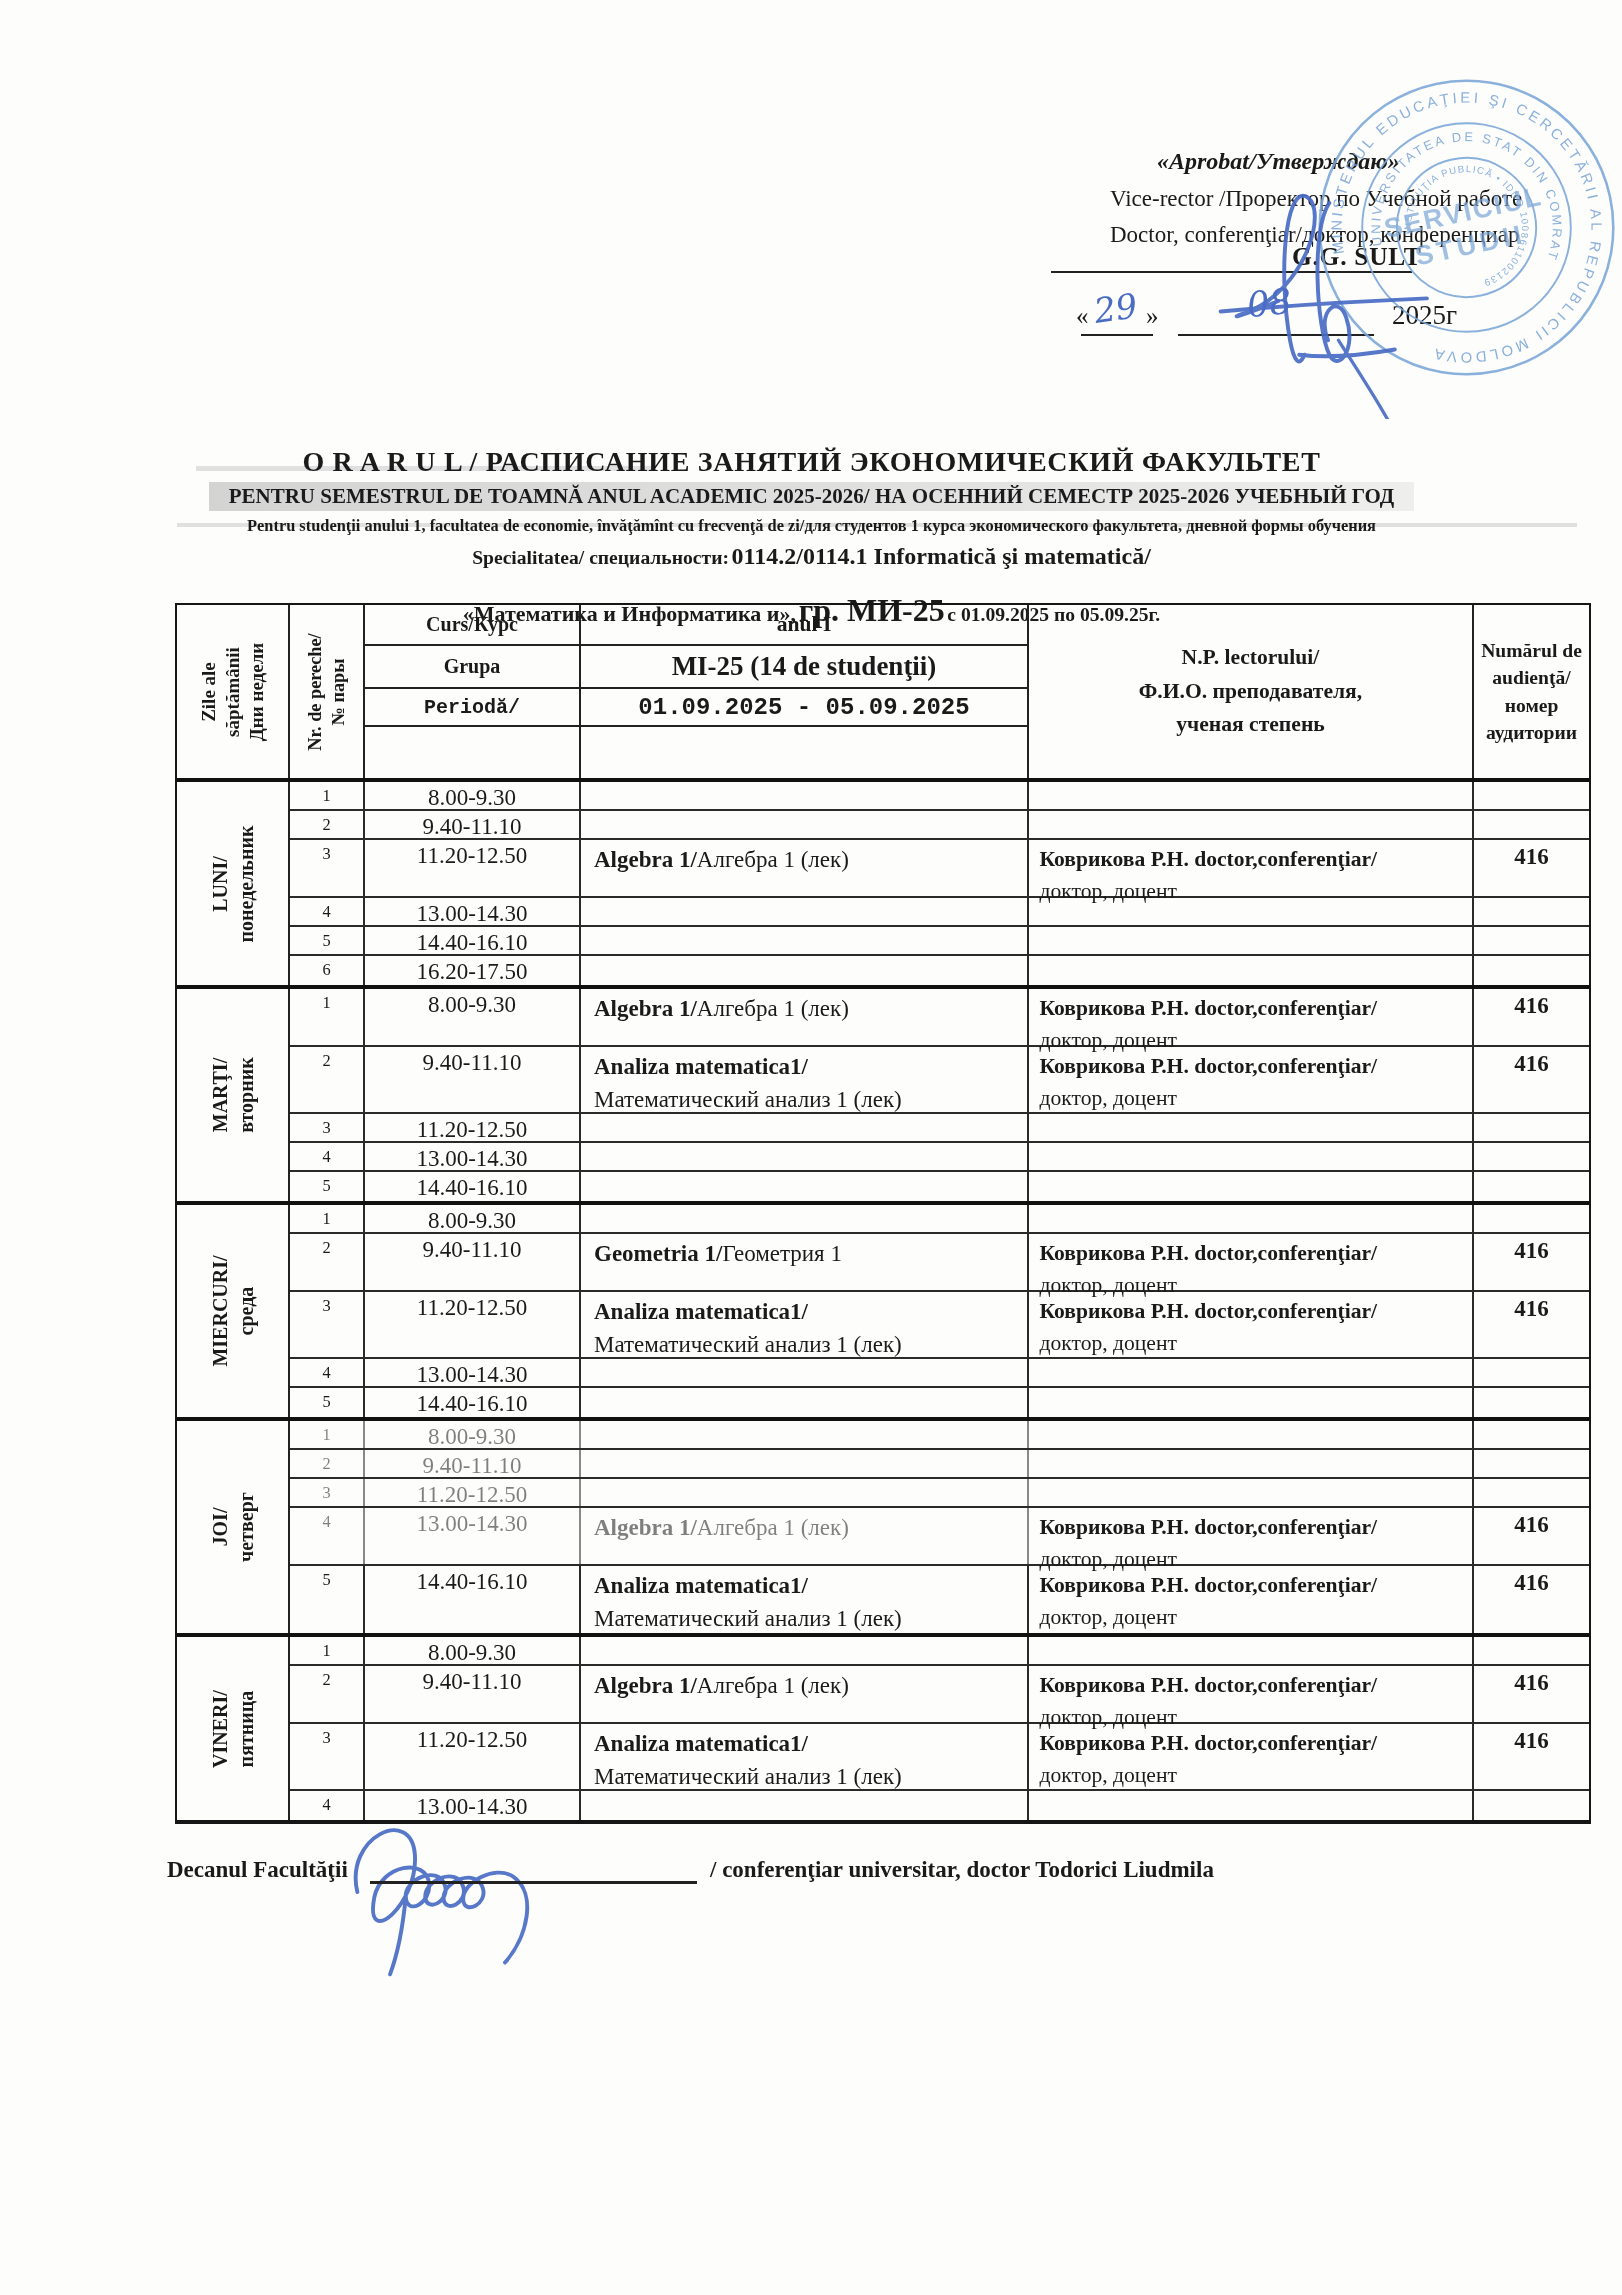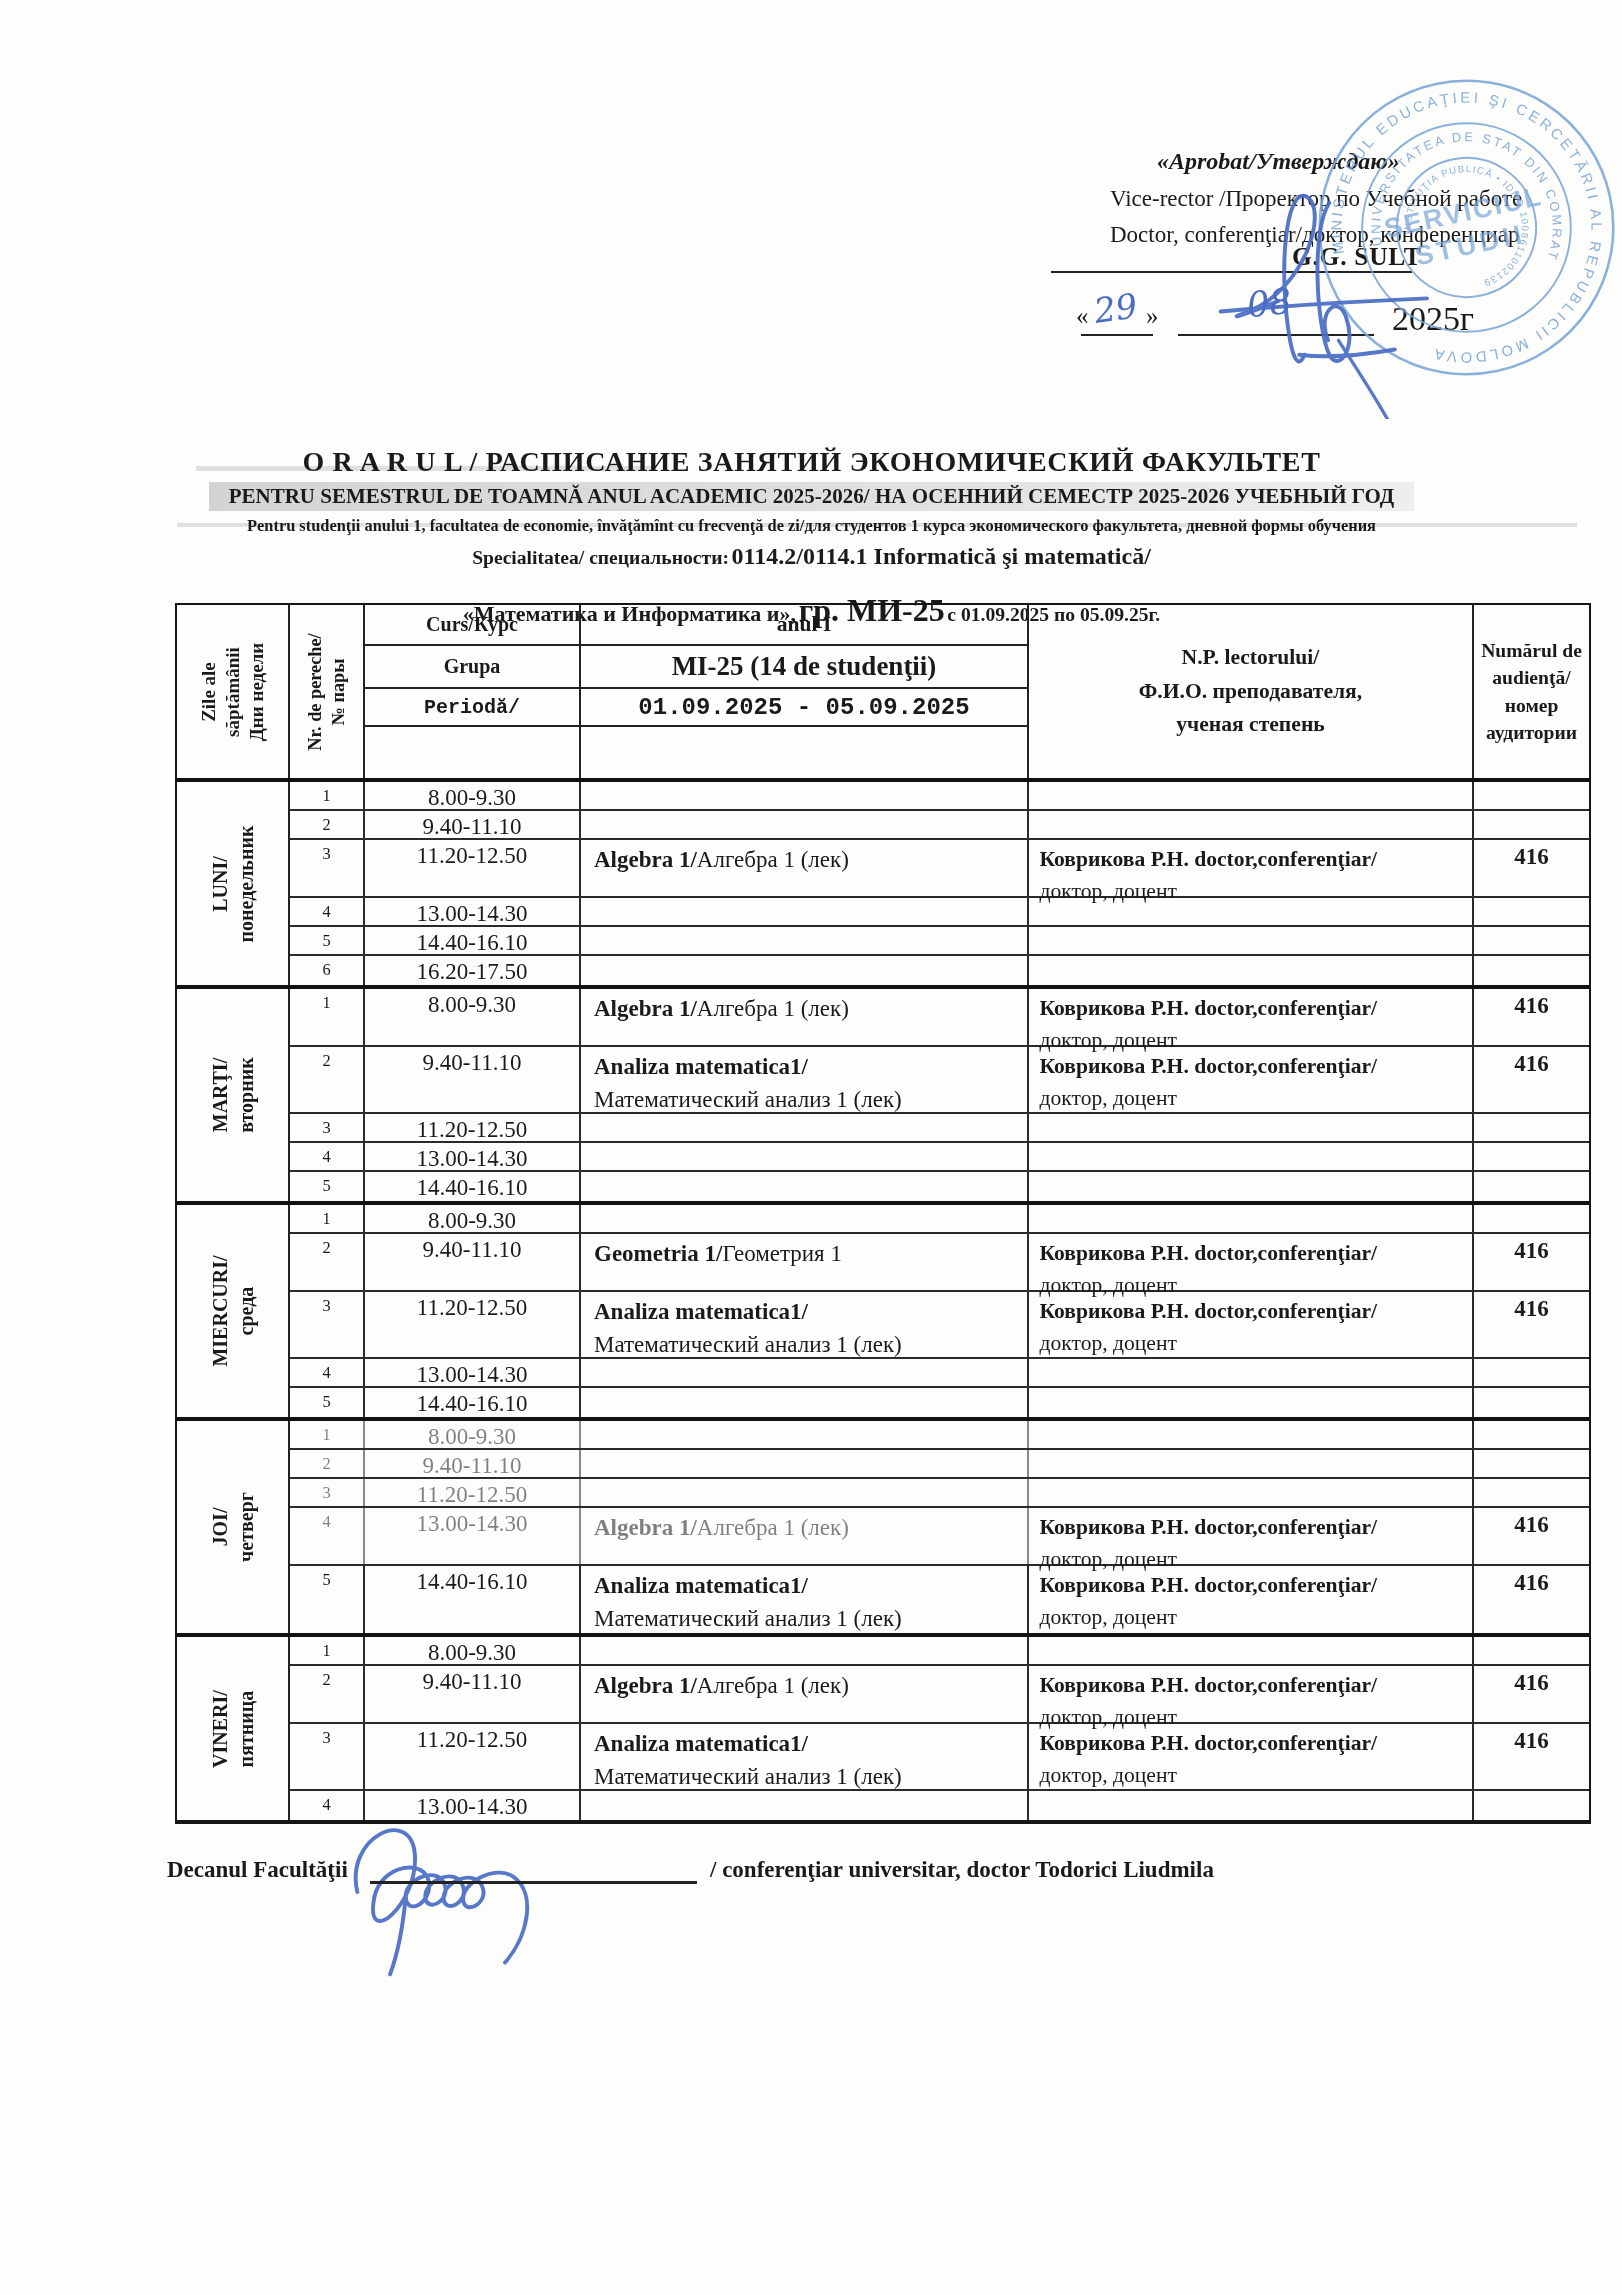--- a/index.html
+++ b/index.html
@@ -16,21 +16,21 @@
   .approval-line2 { position:absolute; left:1110px; top:186px; font-size:23px; }
   .approval-line3 { position:absolute; left:1110px; top:222px; font-size:23px; }
   .approval-underline { position:absolute; left:1051px; top:271px; width:361px; border-bottom:2.6px solid #222; }
   .approval-name { position:absolute; left:1292px; top:242px; font-size:25.5px; font-weight:bold; letter-spacing:0.7px; }
   .q1 { position:absolute; left:1076px; top:302px; font-size:25px; }
   .hw-day { position:absolute; left:1094px; top:288px; font-size:34px; font-style:italic; color:#4a6cc4; transform:rotate(-8deg); font-family:"DejaVu Serif",serif; }
   .q2 { position:absolute; left:1146px; top:302px; font-size:25px; }
   .day-under { position:absolute; left:1081px; top:298px; width:72px; height:38px; border-bottom:2.6px solid #222; }
   .month-under { position:absolute; left:1178px; top:298px; width:196px; height:38px; border-bottom:2.6px solid #222; }
   .hw-month { position:absolute; left:1247px; top:283px; font-size:35px; font-style:italic; color:#4a6cc4; transform:rotate(-6deg); font-family:"DejaVu Serif",serif; }
-  .date-year { position:absolute; left:1392px; top:300px; font-size:34px; }
+  .date-year { position:absolute; left:1392px; top:300px; font-size:27px; }
 
   
   .stamp { position:absolute; left:1312px; top:73px; width:309px; height:309px; opacity:.88; transform:rotate(-12deg); }
 
   
   .sig-approval { position:absolute; left:1201px; top:183px; width:275px; height:236px; }
   .sig-dean { position:absolute; left:327px; top:1794px; width:275px; height:196px; }
 
   
   .title-wrap { position:absolute; left:0; top:446px; width:1623px; text-align:center; }

